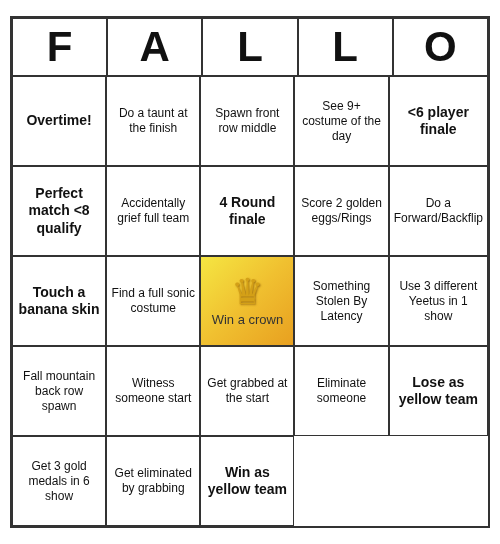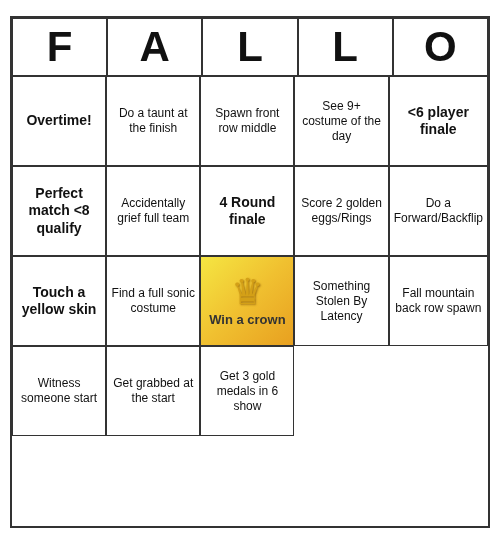--- a/index.html
+++ b/index.html
@@ -58,21 +58,21 @@
       background: linear-gradient(135deg, #f5e642 0%, #f0c030 50%, #e8a020 100%);
     }
     .crown-icon {
       font-size: 36px;
       line-height: 1;
       color: #d4a017;
       text-shadow: 1px 1px 2px #a07010;
     }
     .win-crown-text {
       font-size: 13px;
-      font-weight: bold;
+      font-weight: normal;
       color: #333;
       margin-top: 2px;
     }
   </style>
 </head>
 <body>
 
 <div class="bingo-card">
   <div class="bingo-header">
     <div class="bingo-header-cell">F</div>
@@ -109,40 +109,55 @@
         <span>4 Round finale</span>
       </div>
     <div class="bingo-cell">
         <span>Score 2 golden eggs/Rings</span>
       </div>
     <div class="bingo-cell">
         <span>Do a Forward/Backflip</span>
       </div>
 
     <div class="bingo-cell bold-text">
-        <span>Touch a yellow skin</span>
+        <span>Touch a banana skin</span>
       </div>
     <div class="bingo-cell">
         <span>Find a full sonic costume</span>
       </div>
     <div class="bingo-cell win-crown">
       <div class="crown-icon">♛</div>
       <div class="win-crown-text">Win a crown</div>
     </div>
     <div class="bingo-cell">
         <span>Something Stolen By Latency</span>
       </div>
 
     <div class="bingo-cell">
+        <span>Use 3 different Yeetus in 1 show</span>
+      </div>
+    <div class="bingo-cell">
         <span>Fall mountain back row spawn</span>
       </div>
     <div class="bingo-cell">
         <span>Witness someone start</span>
       </div>
     <div class="bingo-cell">
         <span>Get grabbed at the start</span>
       </div>
+    <div class="bingo-cell">
+        <span>Eliminate someone</span>
+      </div>
 
+    <div class="bingo-cell bold-text">
+        <span>Lose as yellow team</span>
+      </div>
     <div class="bingo-cell">
         <span>Get 3 gold medals in 6 show</span>
+      </div>
+    <div class="bingo-cell">
+        <span>Get eliminated by grabbing</span>
+      </div>
+    <div class="bingo-cell bold-text">
+        <span>Win as yellow team</span>
       </div>
   </div>
 </div>
 
 </body></html>

